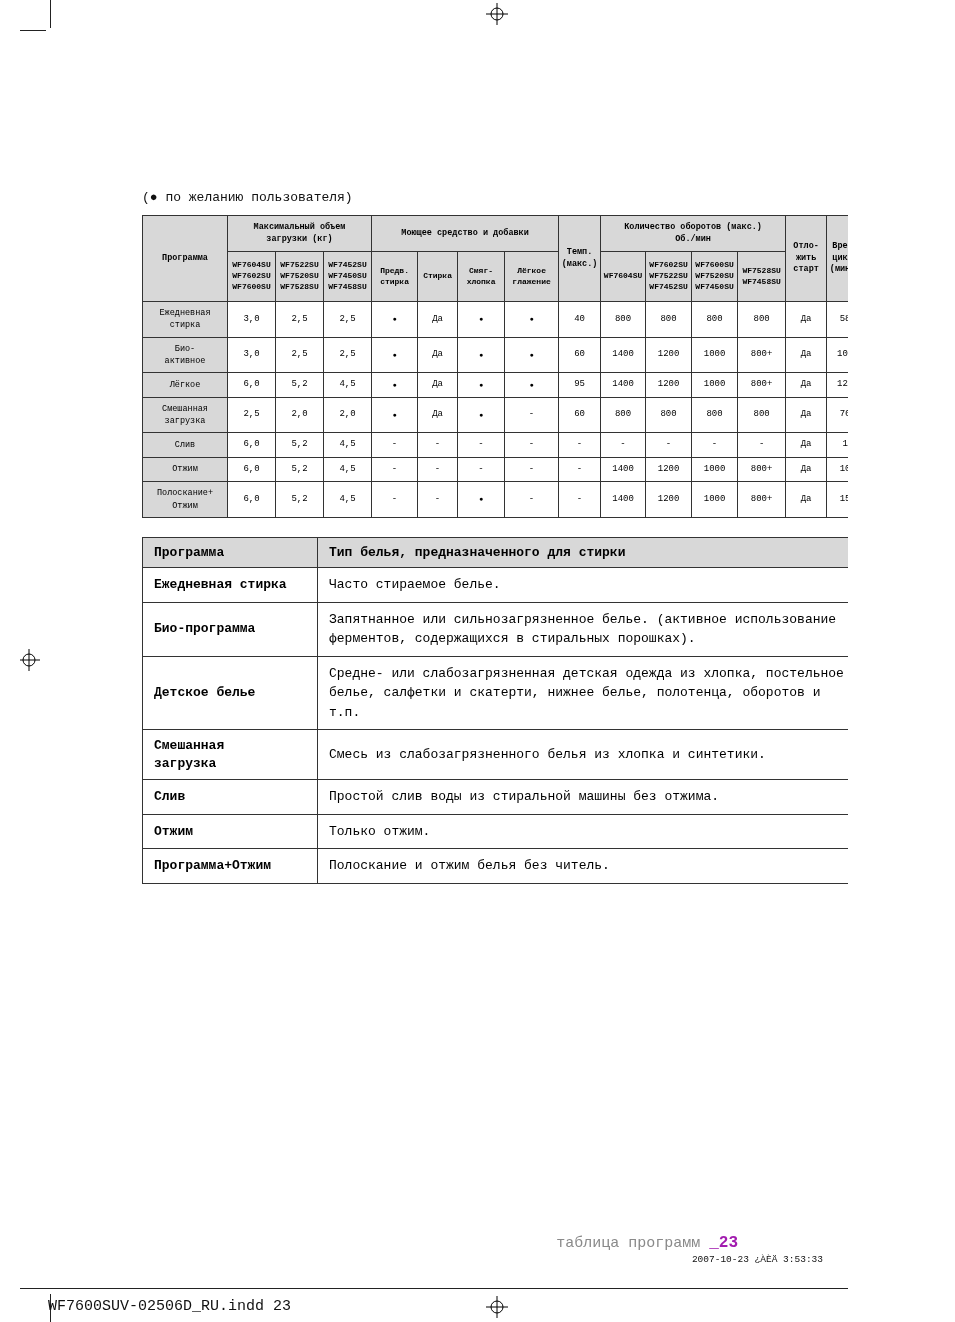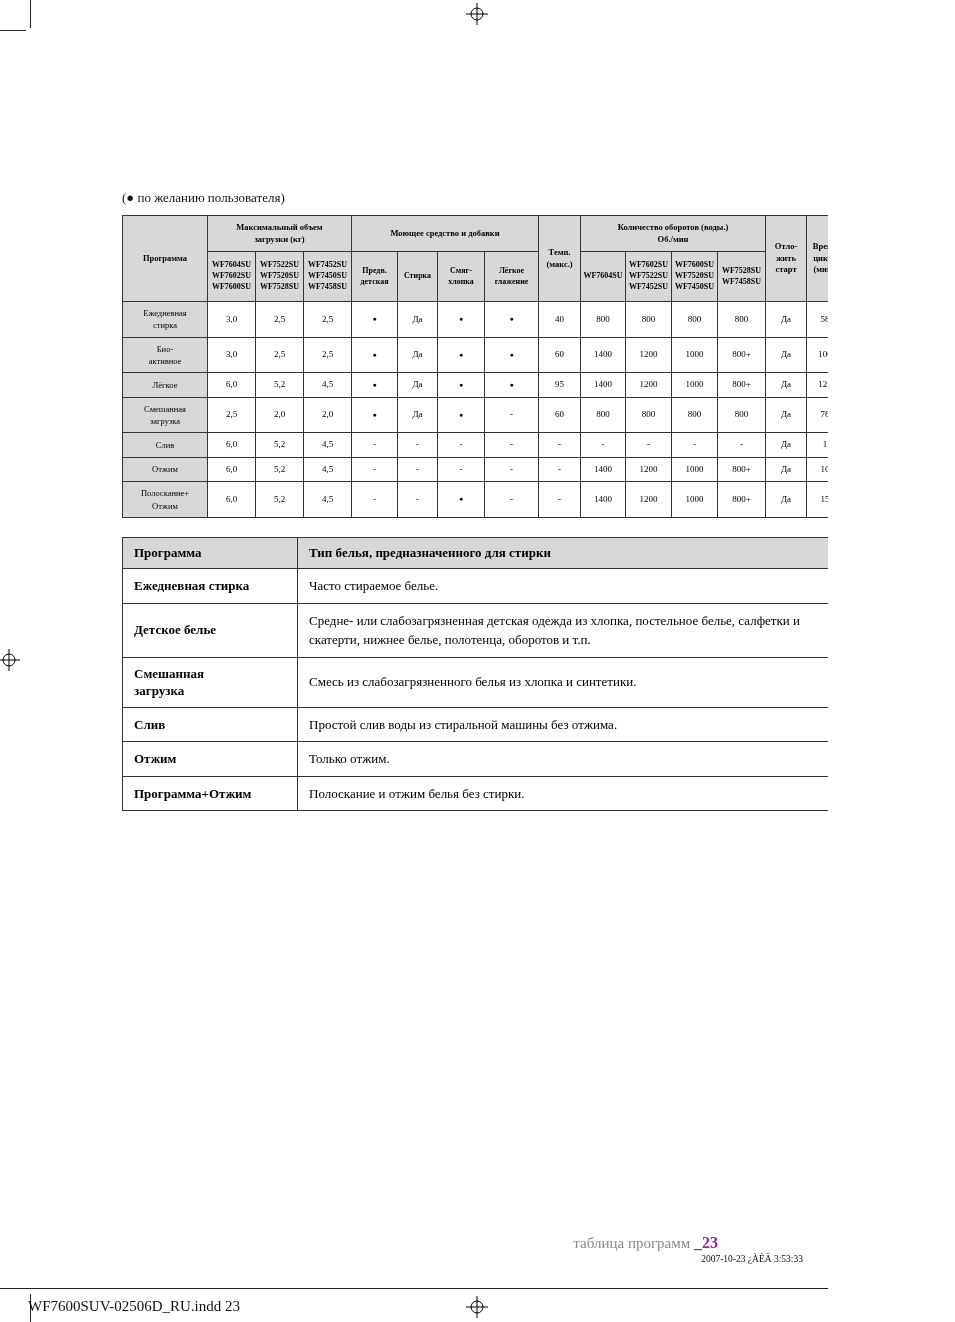--- a/index.html
+++ b/index.html
@@ -3,22 +3,23 @@
 <meta charset="utf-8">
 <style>
   * { box-sizing: border-box; }
   html, body { margin: 0; padding: 0; background: #ffffff; }
   .page {
     position: relative;
     width: 828px;
     height: 1322px;
     background: #ffffff;
     overflow: hidden;
-    font-family: Liberation Serif, serif;
+    font-family: Liberation Mono, monospace;
     color: #000;
+    margin-left: 20px;
   }
 
   
   .crop { position: absolute; background: #222; }
   .crop.v { width: 1px; }
   .crop.h { height: 1px; }
   .bottom-rule { position: absolute; left: 0; top: 1288px; width: 955px; height: 1px; background: #222; }
 
   .regmark { position: absolute; width: 22px; height: 22px; }
   .regmark svg { display: block; }
@@ -198,41 +199,41 @@
         <col style="width:37px">
     </colgroup>
     <thead>
       <tr class="h1">
         <th rowspan="2">Программа</th>
         <th colspan="3">Максимальный объем
 загрузки (кг)</th>
         <th colspan="4">Моющее средство и добавки</th>
         <th rowspan="2">Темп.
 (макс.)</th>
-        <th colspan="4">Количество оборотов (воды.)
+        <th colspan="4">Количество оборотов (макс.)
 Об./мин</th>
         <th rowspan="2">Отло-
 жить
 старт</th>
         <th rowspan="2">Время
 цикла
 (мин.)</th>
       </tr>
       <tr class="h2">
         <th>WF7604SU
 WF7602SU
 WF7600SU</th>
         <th>WF7522SU
 WF7520SU
 WF7528SU</th>
         <th>WF7452SU
 WF7450SU
 WF7458SU</th>
         <th>Предв.
-детская</th>
+стирка</th>
         <th>Стирка</th>
         <th>Смяг-
 хлопка</th>
         <th>Лёгкое
 глажение</th>
         <th>WF7604SU</th>
         <th>WF7602SU
 WF7522SU
 WF7452SU</th>
         <th>WF7600SU
@@ -387,39 +388,43 @@
         <th>Программа</th>
         <th>Тип белья, предназначенного для стирки</th>
       </tr>
     </thead>
     <tbody>
         <tr>
           <td class="prog-name">Ежедневная стирка</td>
           <td class="desc">Часто стираемое белье.</td>
         </tr>
         <tr>
+          <td class="prog-name">Био-программа</td>
+          <td class="desc">Запятнанное или сильнозагрязненное белье. (активное использование ферментов, содержащихся в стиральных порошках).</td>
+        </tr>
+        <tr>
           <td class="prog-name">Детское белье</td>
           <td class="desc">Средне- или слабозагрязненная детская одежда из хлопка, постельное белье, салфетки и скатерти, нижнее белье, полотенца, оборотов и т.п.</td>
         </tr>
         <tr>
           <td class="prog-name">Смешанная
 загрузка</td>
           <td class="desc">Смесь из слабозагрязненного белья из хлопка и синтетики.</td>
         </tr>
         <tr>
           <td class="prog-name">Слив</td>
           <td class="desc">Простой слив воды из стиральной машины без отжима.</td>
         </tr>
         <tr>
           <td class="prog-name">Отжим</td>
           <td class="desc">Только отжим.</td>
         </tr>
         <tr>
           <td class="prog-name">Программа+Отжим</td>
-          <td class="desc">Полоскание и отжим белья без стирки.</td>
+          <td class="desc">Полоскание и отжим белья без читель.</td>
         </tr>
       </tbody>
   </table>
 
   <div class="footer">
     <span class="label">таблица программ</span>
     <span class="num">_23</span>
   </div>
 
   <div class="print-left">WF7600SUV-02506D_RU.indd   23</div>

